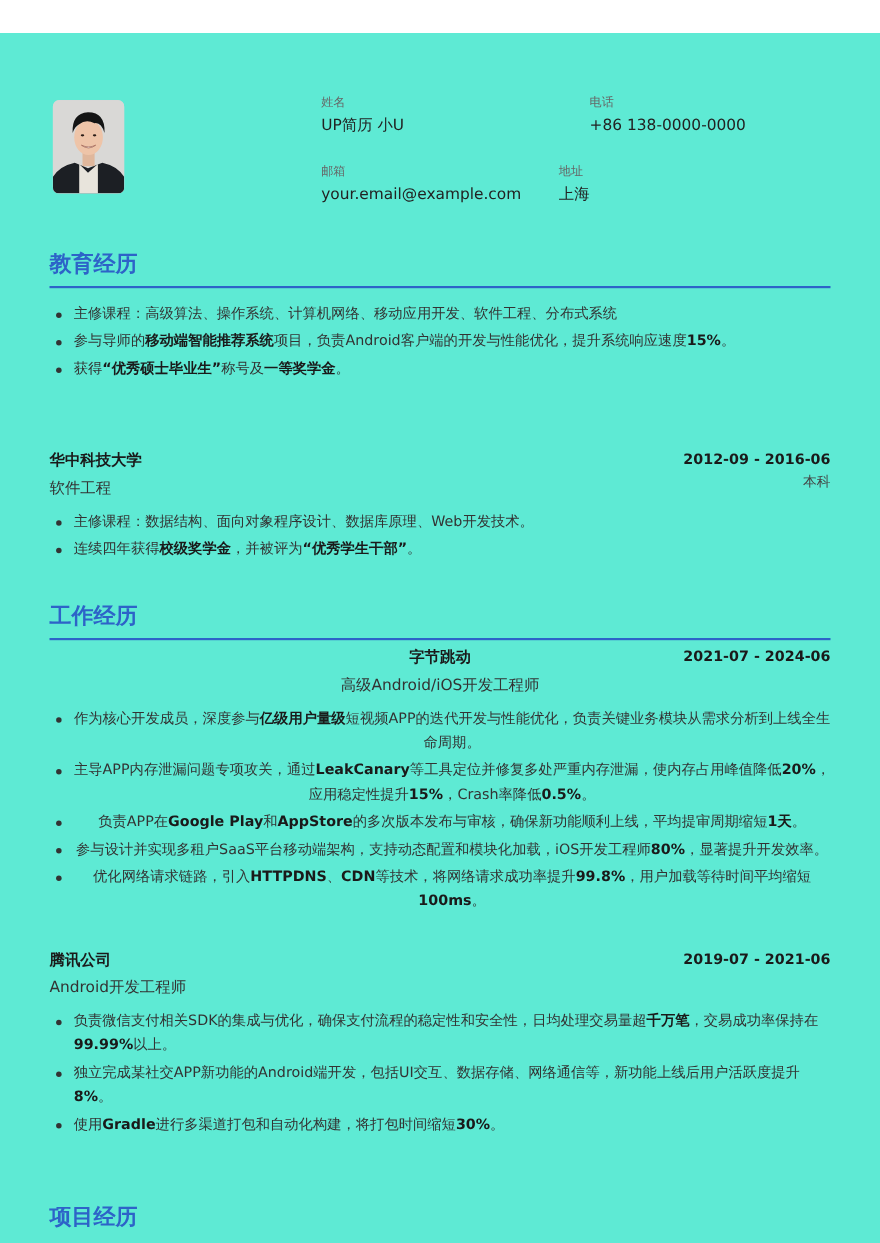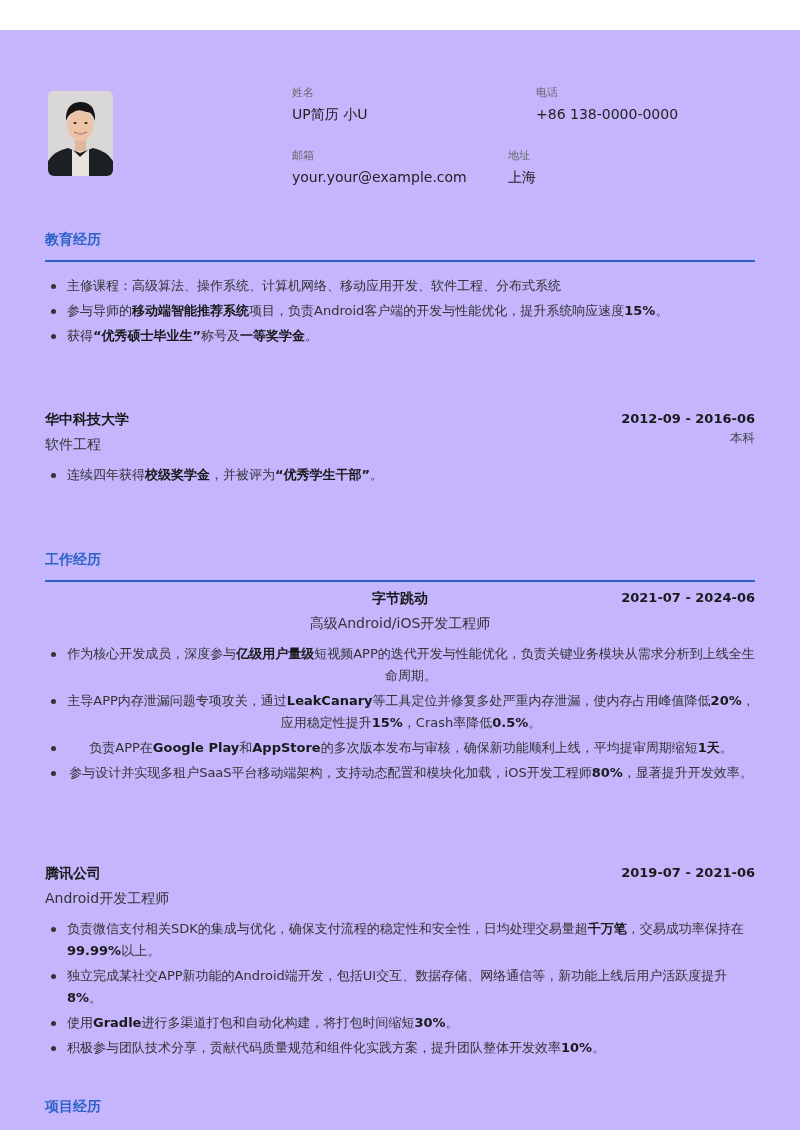--- a/index.html
+++ b/index.html
@@ -1,34 +1,34 @@
 <!DOCTYPE html>
 <html><head>
 <meta charset="utf-8">
 <style>
   * { box-sizing: border-box; margin: 0; padding: 0; }
   html, body { width: 800px; height: 1130px; overflow: hidden; background: #ffffff; }
   body { font-family: "DejaVu Sans", "Liberation Sans", sans-serif; color: #333333; }
-  .page { position: relative; width: 800px; height: 1130px; background: #c4b5fd; }
+  .page { position: relative; width: 800px; height: 1130px; background: #5eead4; }
   .top-band { position: absolute; left: 0; top: 0; width: 800px; height: 30px; background: #ffffff; }
 
   .header { position: absolute; left: 0; top: 30px; width: 800px; height: 170px; }
   .photo { position: absolute; left: 48px; top: 91px; width: 65px; height: 85px; border-radius: 6px; overflow: hidden; background: #d6d6d6; }
   .photo svg { display: block; }
 
   .info { position: absolute; }
   .info .label { font-size: 11px; color: #666666; line-height: 14px; }
   .info .value { font-size: 14px; color: #222222; line-height: 20px; margin-top: 4px; white-space: nowrap; }
   .info-name { left: 292px; top: 86px; }
   .info-phone { left: 536px; top: 86px; }
   .info-email { left: 292px; top: 149px; }
   .info-address { left: 508px; top: 149px; }
 
   .section { position: absolute; left: 45px; width: 710px; }
-  .section-title { font-size: 14px; font-weight: bold; color: #2d63c8; line-height: 26px; }
+  .section-title { font-size: 20px; font-weight: bold; color: #2d63c8; line-height: 26px; }
   .section-rule { height: 2px; background: #2d63c8; margin-top: 8px; }
 
   .entry { position: absolute; left: 45px; width: 710px; }
   .entry-head { position: relative; height: 22px; }
   .entry-org { font-size: 14px; font-weight: bold; color: #1a1a1a; line-height: 22px; }
   .entry-date { position: absolute; right: 0; top: 0; font-size: 13px; font-weight: bold; color: #1a1a1a; line-height: 22px; }
   .entry-sub { position: relative; height: 24px; margin-top: 2px; }
   .entry-role { font-size: 14px; color: #333333; line-height: 24px; }
   .entry-degree { position: absolute; right: 0; top: -4px; font-size: 12.5px; color: #444444; line-height: 20px; }
 
@@ -62,21 +62,21 @@
   <div class="info info-name">
     <div class="label">姓名</div>
     <div class="value">UP简历 小U</div>
   </div>
   <div class="info info-phone">
     <div class="label">电话</div>
     <div class="value">+86 138-0000-0000</div>
   </div>
   <div class="info info-email">
     <div class="label">邮箱</div>
-    <div class="value">your.your@example.com</div>
+    <div class="value">your.email@example.com</div>
   </div>
   <div class="info info-address">
     <div class="label">地址</div>
     <div class="value">上海</div>
   </div>
 
   <div class="section" style="top:226px;">
     <div class="section-title">教育经历</div>
     <div class="section-rule"></div>
   </div>
@@ -92,20 +92,21 @@
   <div class="entry" style="top:408px;">
     <div class="entry-head">
       <div class="entry-org">华中科技大学</div>
       <div class="entry-date">2012-09 - 2016-06</div>
     </div>
     <div class="entry-sub">
       <div class="entry-role">软件工程</div>
       <div class="entry-degree">本科</div>
     </div>
     <ul class="bullets">
+        <li><span>主修课程：数据结构、面向对象程序设计、数据库原理、Web开发技术。</span></li>
         <li><span>连续四年获得</span><b>校级奖学金</b><span>，并被评为</span><b>“优秀学生干部”</b><span>。</span></li>
       </ul>
   </div>
 
   <div class="section" style="top:546px;">
     <div class="section-title">工作经历</div>
     <div class="section-rule"></div>
   </div>
 
   <div class="entry" style="top:587px;text-align:center;">
@@ -114,35 +115,35 @@
       <div class="entry-date">2021-07 - 2024-06</div>
     </div>
     <div class="entry-sub">
       <div class="entry-role">高级Android/iOS开发工程师</div>
     </div>
     <ul class="bullets">
         <li><span>作为核心开发成员，深度参与</span><b>亿级用户量级</b><span>短视频APP的迭代开发与性能优化，负责关键业务模块从需求分析到上线全生命周期。</span></li>
         <li><span>主导APP内存泄漏问题专项攻关，通过</span><b>LeakCanary</b><span>等工具定位并修复多处严重内存泄漏，使内存占用峰值降低</span><b>20%</b><span>，应用稳定性提升</span><b>15%</b><span>，Crash率降低</span><b>0.5%</b><span>。</span></li>
         <li><span>负责APP在</span><b>Google Play</b><span>和</span><b>AppStore</b><span>的多次版本发布与审核，确保新功能顺利上线，平均提审周期缩短</span><b>1天</b><span>。</span></li>
         <li><span>参与设计并实现多租户SaaS平台移动端架构，支持动态配置和模块化加载，iOS开发工程师</span><b>80%</b><span>，显著提升开发效率。</span></li>
+        <li><span>优化网络请求链路，引入</span><b>HTTPDNS</b><span>、</span><b>CDN</b><span>等技术，将网络请求成功率提升</span><b>99.8%</b><span>，用户加载等待时间平均缩短</span><b>100ms</b><span>。</span></li>
       </ul>
   </div>
 
   <div class="entry" style="top:862px;">
     <div class="entry-head">
       <div class="entry-org">腾讯公司</div>
       <div class="entry-date">2019-07 - 2021-06</div>
     </div>
     <div class="entry-sub">
       <div class="entry-role">Android开发工程师</div>
     </div>
     <ul class="bullets">
         <li><span>负责微信支付相关SDK的集成与优化，确保支付流程的稳定性和安全性，日均处理交易量超</span><b>千万笔</b><span>，交易成功率保持在</span><b>99.99%</b><span>以上。</span></li>
         <li><span>独立完成某社交APP新功能的Android端开发，包括UI交互、数据存储、网络通信等，新功能上线后用户活跃度提升</span><b>8%</b><span>。</span></li>
         <li><span>使用</span><b>Gradle</b><span>进行多渠道打包和自动化构建，将打包时间缩短</span><b>30%</b><span>。</span></li>
-        <li><span>积极参与团队技术分享，贡献代码质量规范和组件化实践方案，提升团队整体开发效率</span><b>10%</b><span>。</span></li>
       </ul>
   </div>
 
   <div class="section" style="top:1093px;">
     <div class="section-title">项目经历</div>
   </div>
 </div>
 
 </body></html>

